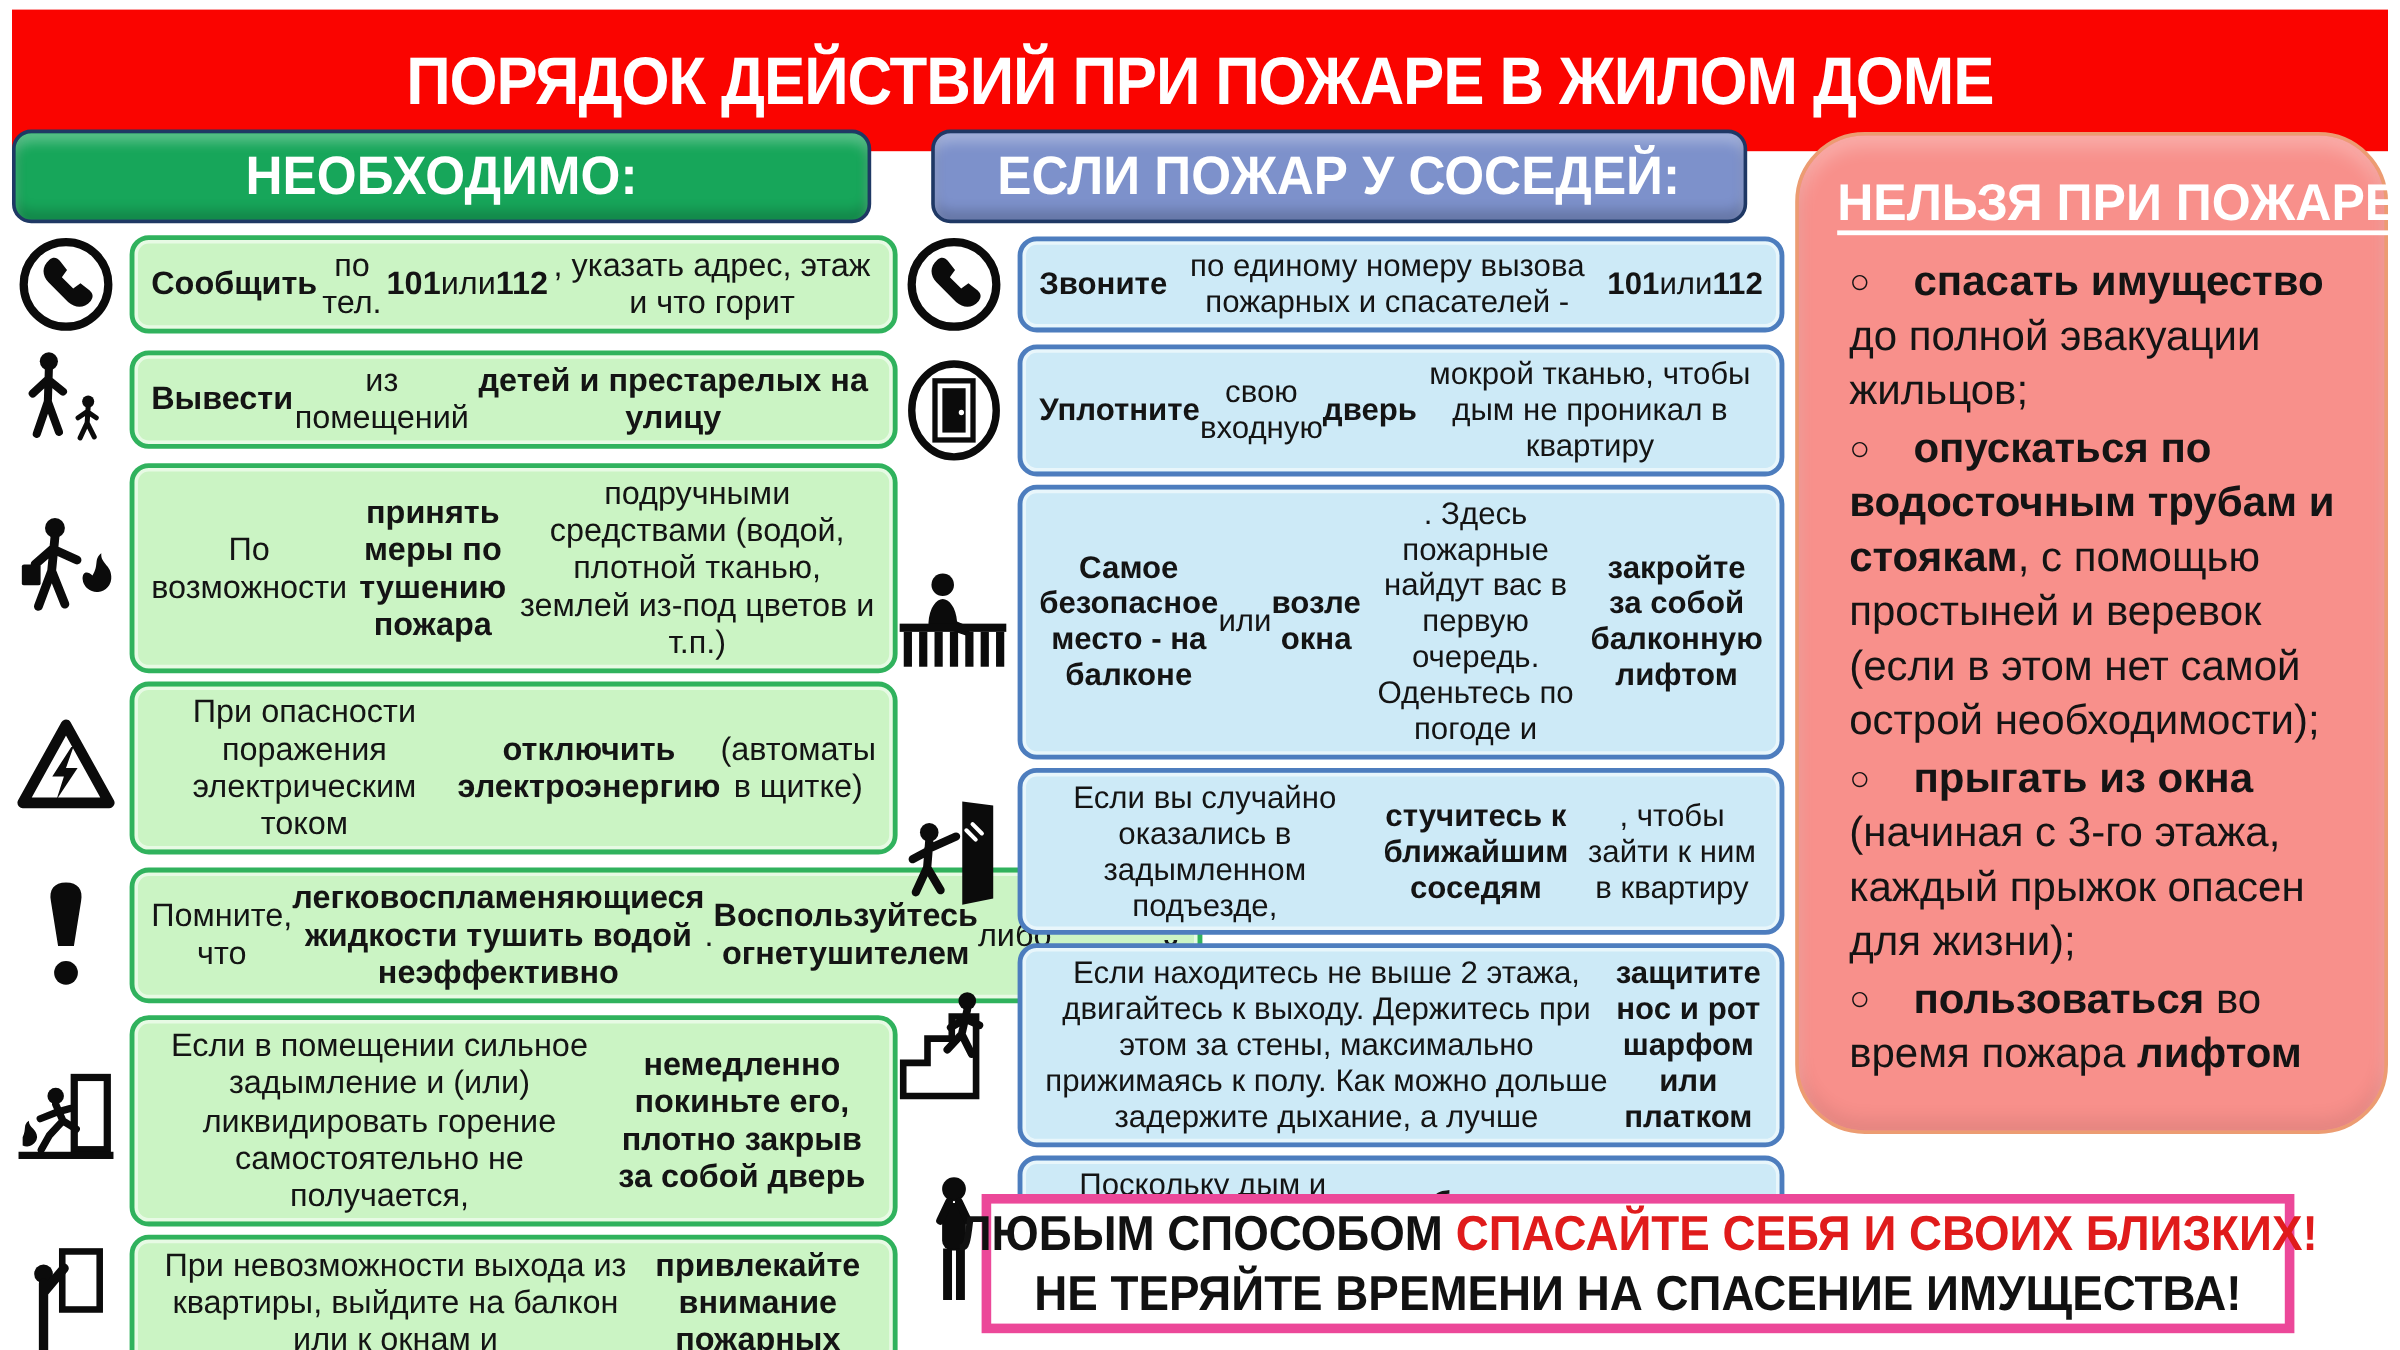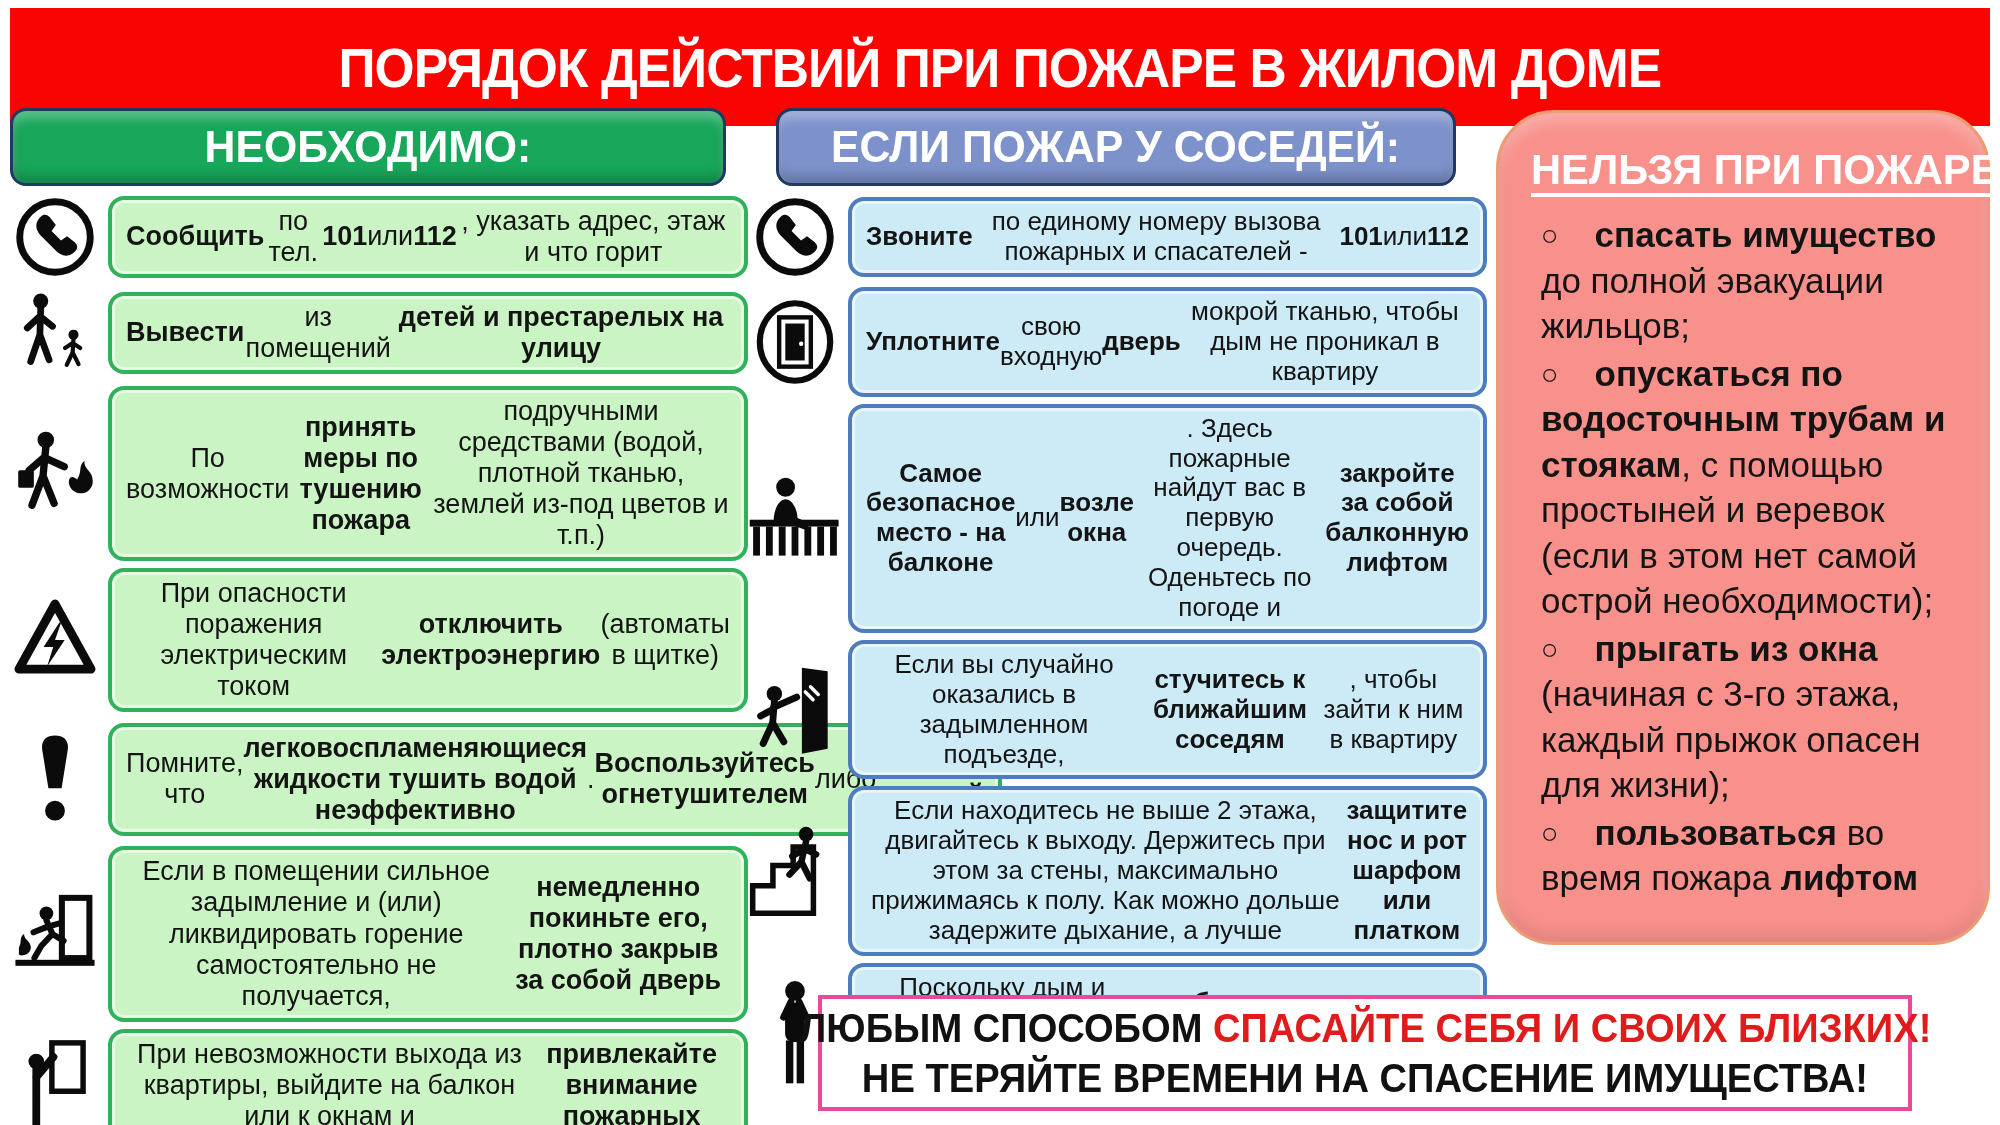--- a/index.html
+++ b/index.html
@@ -42,21 +42,21 @@
               box-shadow:inset 0 10px 14px rgba(255,255,255,.25), inset 0 -10px 14px rgba(0,0,0,.08);}
   .pink-title{color:#fff;font-size:43px;font-weight:bold;text-decoration:underline;
               text-underline-offset:9px;margin:6px 0 18px 2px;white-space:nowrap;
               transform:scaleX(.97);transform-origin:left;}
   .pink-list{margin:12px;padding:0;list-style:none;font-size:35px;line-height:1.3;}
   .pink-list li{margin:0 0 2px 0;}
   .bullet{display:inline-block;font-size:29px;margin-right:36px;vertical-align:2px;}
 
   
   .banner{position:absolute;left:818px;top:995px;width:1094px;height:116px;background:#fff;
-          border:4px solid #ec4899;box-sizing:border-box;display:flex;flex-direction:column;
+          border:8px solid #ec4899;box-sizing:border-box;display:flex;flex-direction:column;
           align-items:center;justify-content:center;font-weight:bold;color:#111;text-align:center;}
   .banner-line{font-size:41px;line-height:1.22;white-space:nowrap;transform:scaleX(.93);}
   .banner .red{color:#e01b1b;}
 
   b{font-weight:bold;}
 </style>
 </head>
 <body>
 
 <div class="poster">

